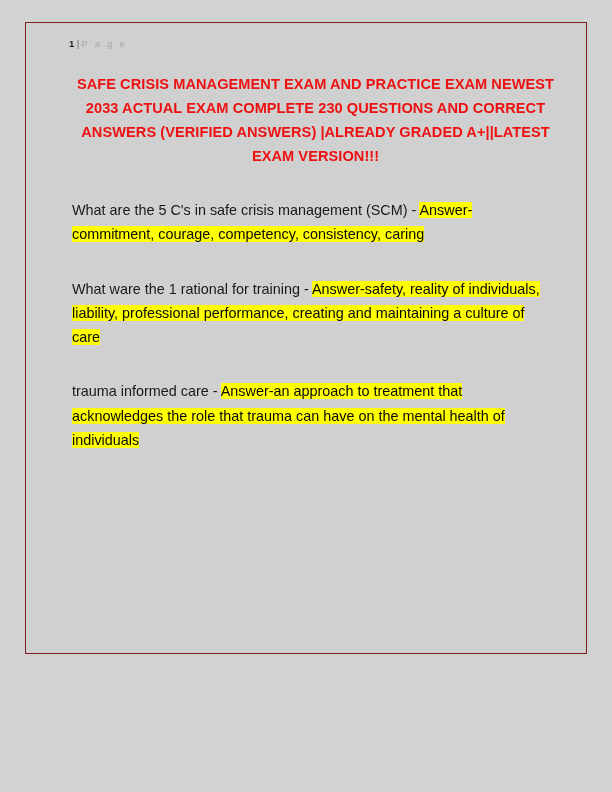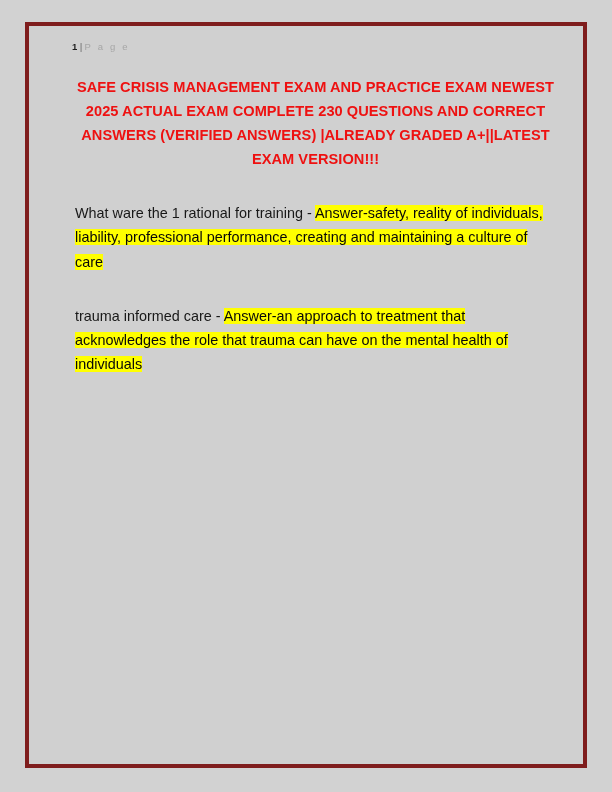--- a/index.html
+++ b/index.html
@@ -12,22 +12,22 @@
     background: #d2d2d2;
     font-family: "Liberation Sans", sans-serif;
     overflow: hidden;
   }
 
   .page {
     position: absolute;
     left: 25px;
     top: 22px;
     width: 562px;
-    height: 746px;
-    border: 4px solid #7f1d1d;
+    height: 632px;
+    border: 1px solid #7f1d1d;
     background: #d0d0d0;
     box-sizing: border-box;
   }
 
   .page-inner {
     position: absolute;
     left: 0;
     top: 0;
     right: 0;
     bottom: 0;
@@ -102,24 +102,27 @@
 </head>
 <body>
 
 <div class="page">
   <div class="page-inner">
 
     <div class="header">
       <span class="pg-num">1</span><span class="pg-sep">|</span><span class="pg-word">P a g e</span>
     </div>
 
-    <div class="doc-title">SAFE CRISIS MANAGEMENT EXAM AND PRACTICE EXAM NEWEST 2025 ACTUAL EXAM COMPLETE 230 QUESTIONS AND CORRECT ANSWERS (VERIFIED ANSWERS) |ALREADY GRADED A+||LATEST EXAM VERSION!!!</div>
+    <div class="doc-title">SAFE CRISIS MANAGEMENT EXAM AND PRACTICE EXAM NEWEST 2033 ACTUAL EXAM COMPLETE 230 QUESTIONS AND CORRECT ANSWERS (VERIFIED ANSWERS) |ALREADY GRADED A+||LATEST EXAM VERSION!!!</div>
 
     <div class="body-area">
 
+      <div class="qa-block">
+        <span class="q-text">What are the 5 C's in safe crisis management (SCM) - </span><span class="hl">Answer-commitment, courage, competency, consistency, caring</span>
+      </div>
 
       <div class="qa-block">
         <span class="q-text">What ware the 1 rational for training - </span><span class="hl">Answer-safety, reality of individuals, liability, professional performance, creating and maintaining a culture of care</span>
       </div>
 
       <div class="qa-block">
         <span class="q-text">trauma informed care - </span><span class="hl">Answer-an approach to treatment that acknowledges the role that trauma can have on the mental health of individuals</span>
       </div>
 
 

